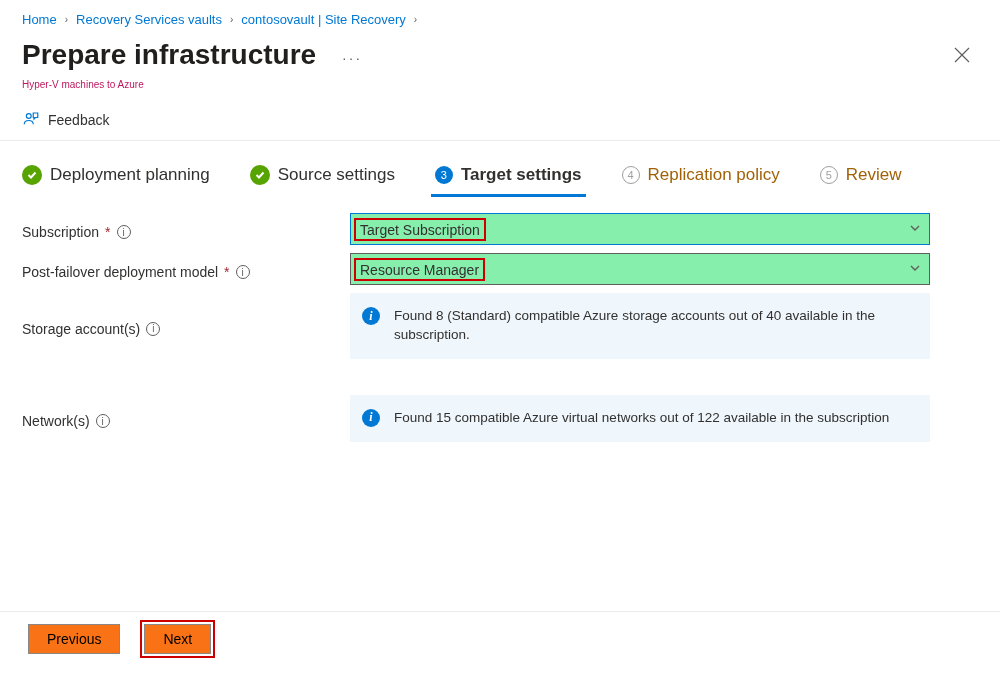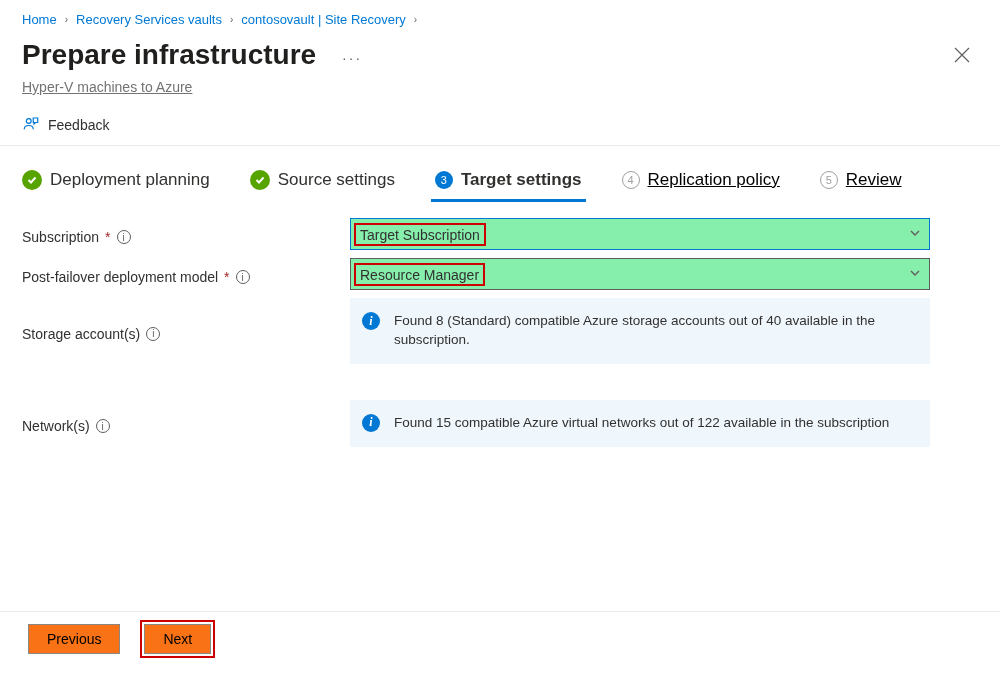--- a/index.html
+++ b/index.html
@@ -24,38 +24,38 @@
     .bc-sep { color: #605e5c; font-size: 10px; }
     .header {
       padding: 4px 22px 12px;
       display: flex;
       align-items: flex-start;
       justify-content: space-between;
     }
     .title-wrap { display: flex; align-items: center; gap: 26px; }
     .title { font-size: 28px; font-weight: 600; color: #201f1e; }
     .elps { color: #605e5c; letter-spacing: 2px; font-size: 14px; padding-top:6px;}
-    .subtitle { padding: 0 22px 10px; font-size: 14px; color: #737373; margin-top:-6px;text-decoration:underline;}
+    .subtitle { padding: 0 22px 10px; font-size: 10px; color: #be185d; margin-top:-6px;}
     .close-x { font-size: 22px; color: #605e5c; font-weight:300; cursor:pointer; padding:4px 8px;}
     .toolbar {
       padding: 10px 22px 12px;
       border-bottom: 1px solid #edebe9;
       display: flex; align-items: flex-end; gap: 8px;
       color: #323130;
     }
     .toolbar svg { color:#0078d4;}
     .steps {
       display: flex; align-items: center;
       padding: 24px 22px 12px; gap: 40px;
     }
     .step { display: flex; align-items: center; gap: 8px; }
     .step-label { font-size: 17px; }
     .step-done .step-label { color: #323130; }
     .step-active .step-label { font-weight: 600; color: #323130; }
-    .step-pending .step-label { color: #000000; text-decoration: underline; }
+    .step-pending .step-label { color: #a16207; }
     .step-active-wrap { position: relative; padding-bottom: 10px; margin-bottom:-10px;}
     .step-active-underline {
       position: absolute; left: -4px; right: -4px; bottom: -2px;
       height: 3px; background: #0078d4;
     }
     .circ-check {
       width: 20px; height: 20px; border-radius: 50%;
       background: #57a300; display:flex; align-items:center; justify-content:center;
     }
     .circ-num {

